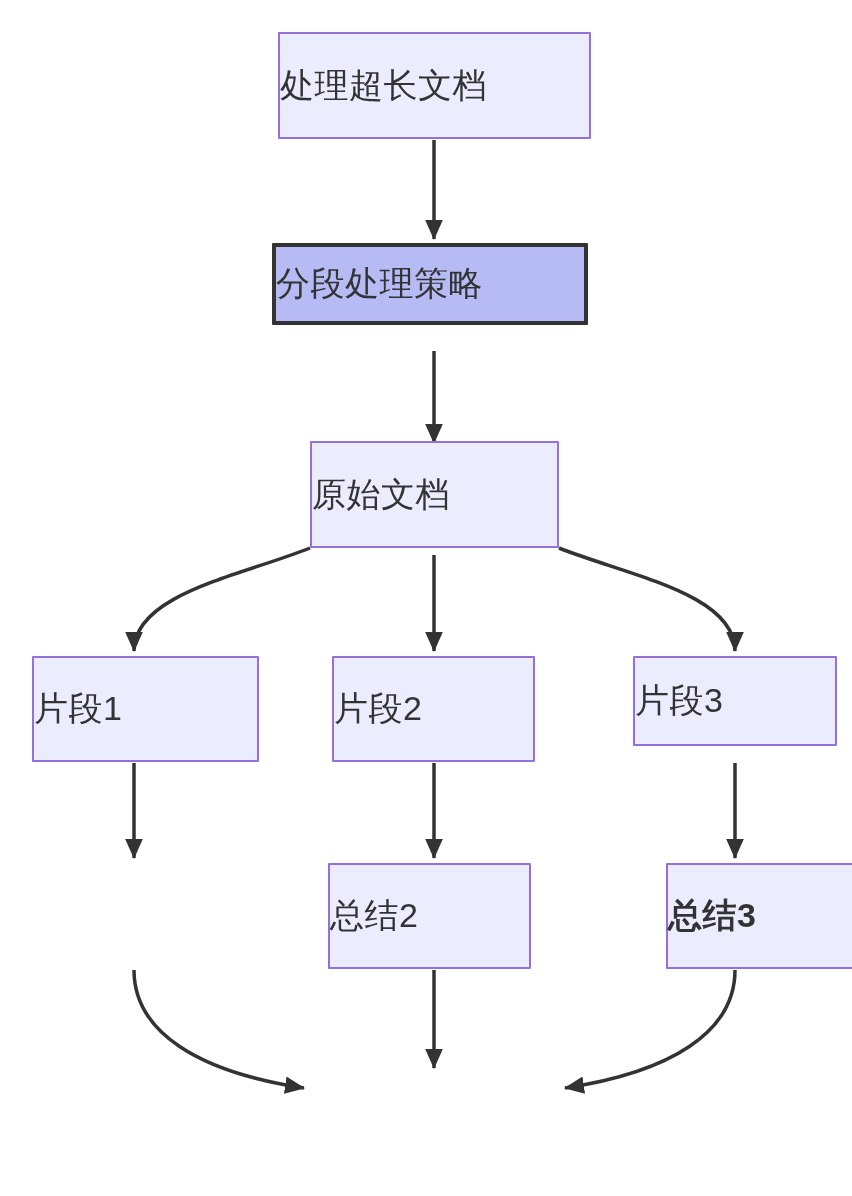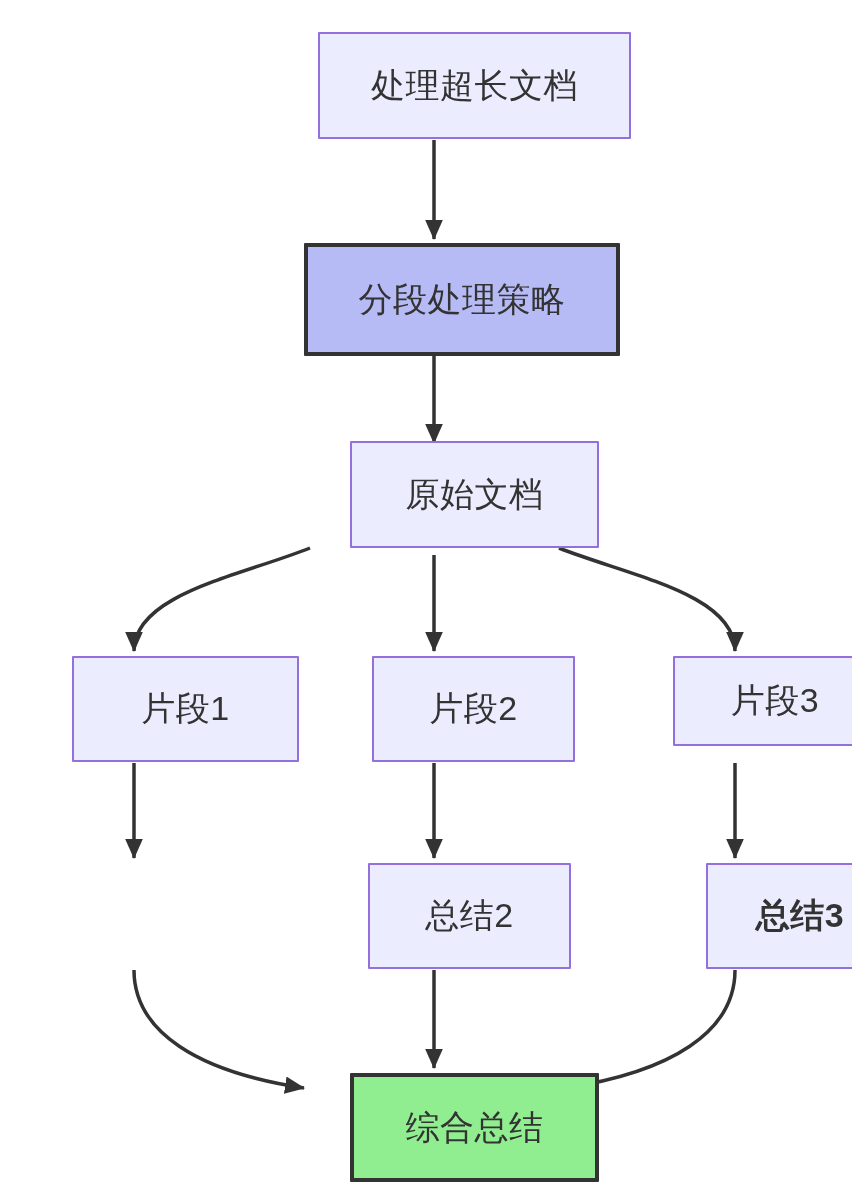--- a/index.html
+++ b/index.html
@@ -33,41 +33,39 @@
   .edge {
     fill: none;
     stroke: var(--edge);
     stroke-width: 3.5px;
   }
   .arrowhead { fill: var(--edge); }
   .node {
     position: absolute;
     display: flex;
     align-items: center;
-    justify-content: center;
     text-align: center;
     background: var(--node-fill);
     border: 2px solid var(--node-border);
     border-radius: 1px;
     color: var(--text);
     font-size: 34px;
     font-weight: 500;
     letter-spacing: 0.5px;
-    margin-left: 40px;
   }
   .node--highlight {
     background: var(--highlight-fill);
     border: 4px solid var(--highlight-border);
   }
   .node--success {
     background: var(--success-fill);
     border: 4px solid var(--success-border);
   }
   #n-start    { left: 278px; top:   32px; width: 313px; height: 107px; }
-  #n-strategy { left: 264px; top:  243px; width: 316px; height: 113px; }
+  #n-strategy { left: 272px; top:  243px; width: 316px; height: 82px; }
   #n-doc      { left: 310px; top:  441px; width: 249px; height: 107px; }
   #n-chunk1   { left:  32px; top:  656px; width: 227px; height: 106px; }
   #n-chunk2   { left: 332px; top:  656px; width: 203px; height: 106px; }
   #n-chunk3   { left: 633px; top:  656px; width: 204px; height: 90px; }
   #n-summary1 { left:  32px; top:  863px; width: 203px; height: 106px; }
   #n-summary2 { left: 328px; top:  863px; width: 203px; height: 106px; }
   #n-summary3 { left: 666px; top:  863px; width: 188px; height: 106px; font-weight: bold; }
   #n-final    { left: 310px; top: 1073px; width: 249px; height: 109px; }
 </style>
 </head>
@@ -120,17 +118,14 @@
 
 
   <div class="node" id="n-summary2">
     <span class="node-label">总结2</span>
   </div>
 
   <div class="node" id="n-summary3">
     <span class="node-label">总结3</span>
   </div>
 
-  <div class="node node--success" id="n-final">
-    <span class="node-label">综合总结</span>
-  </div>
 
 </div>
 
 </body></html>

